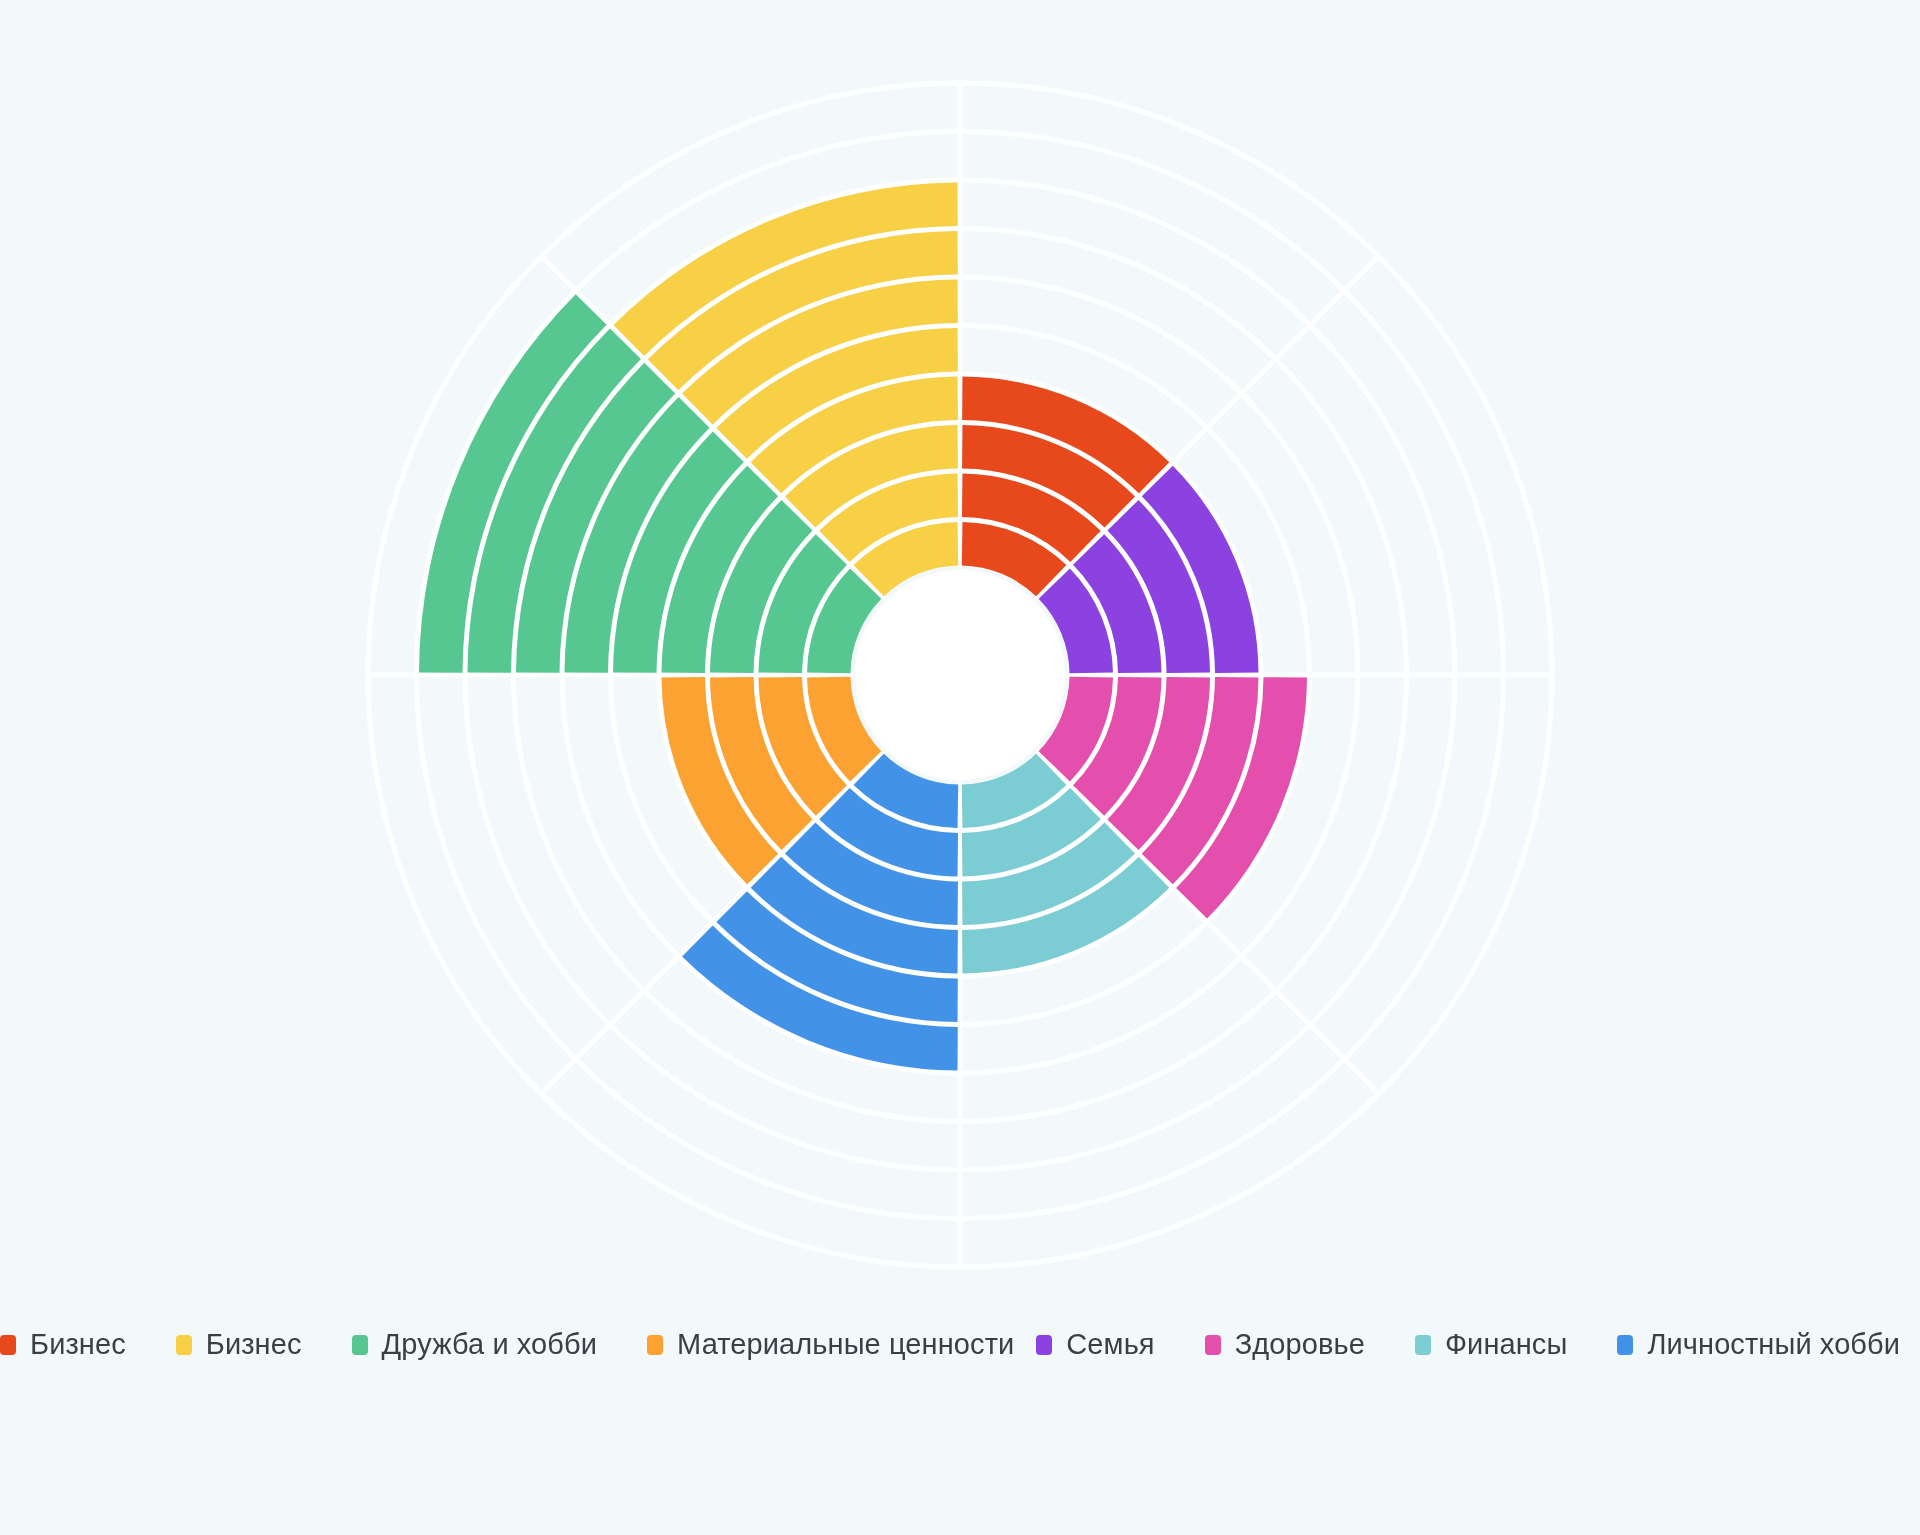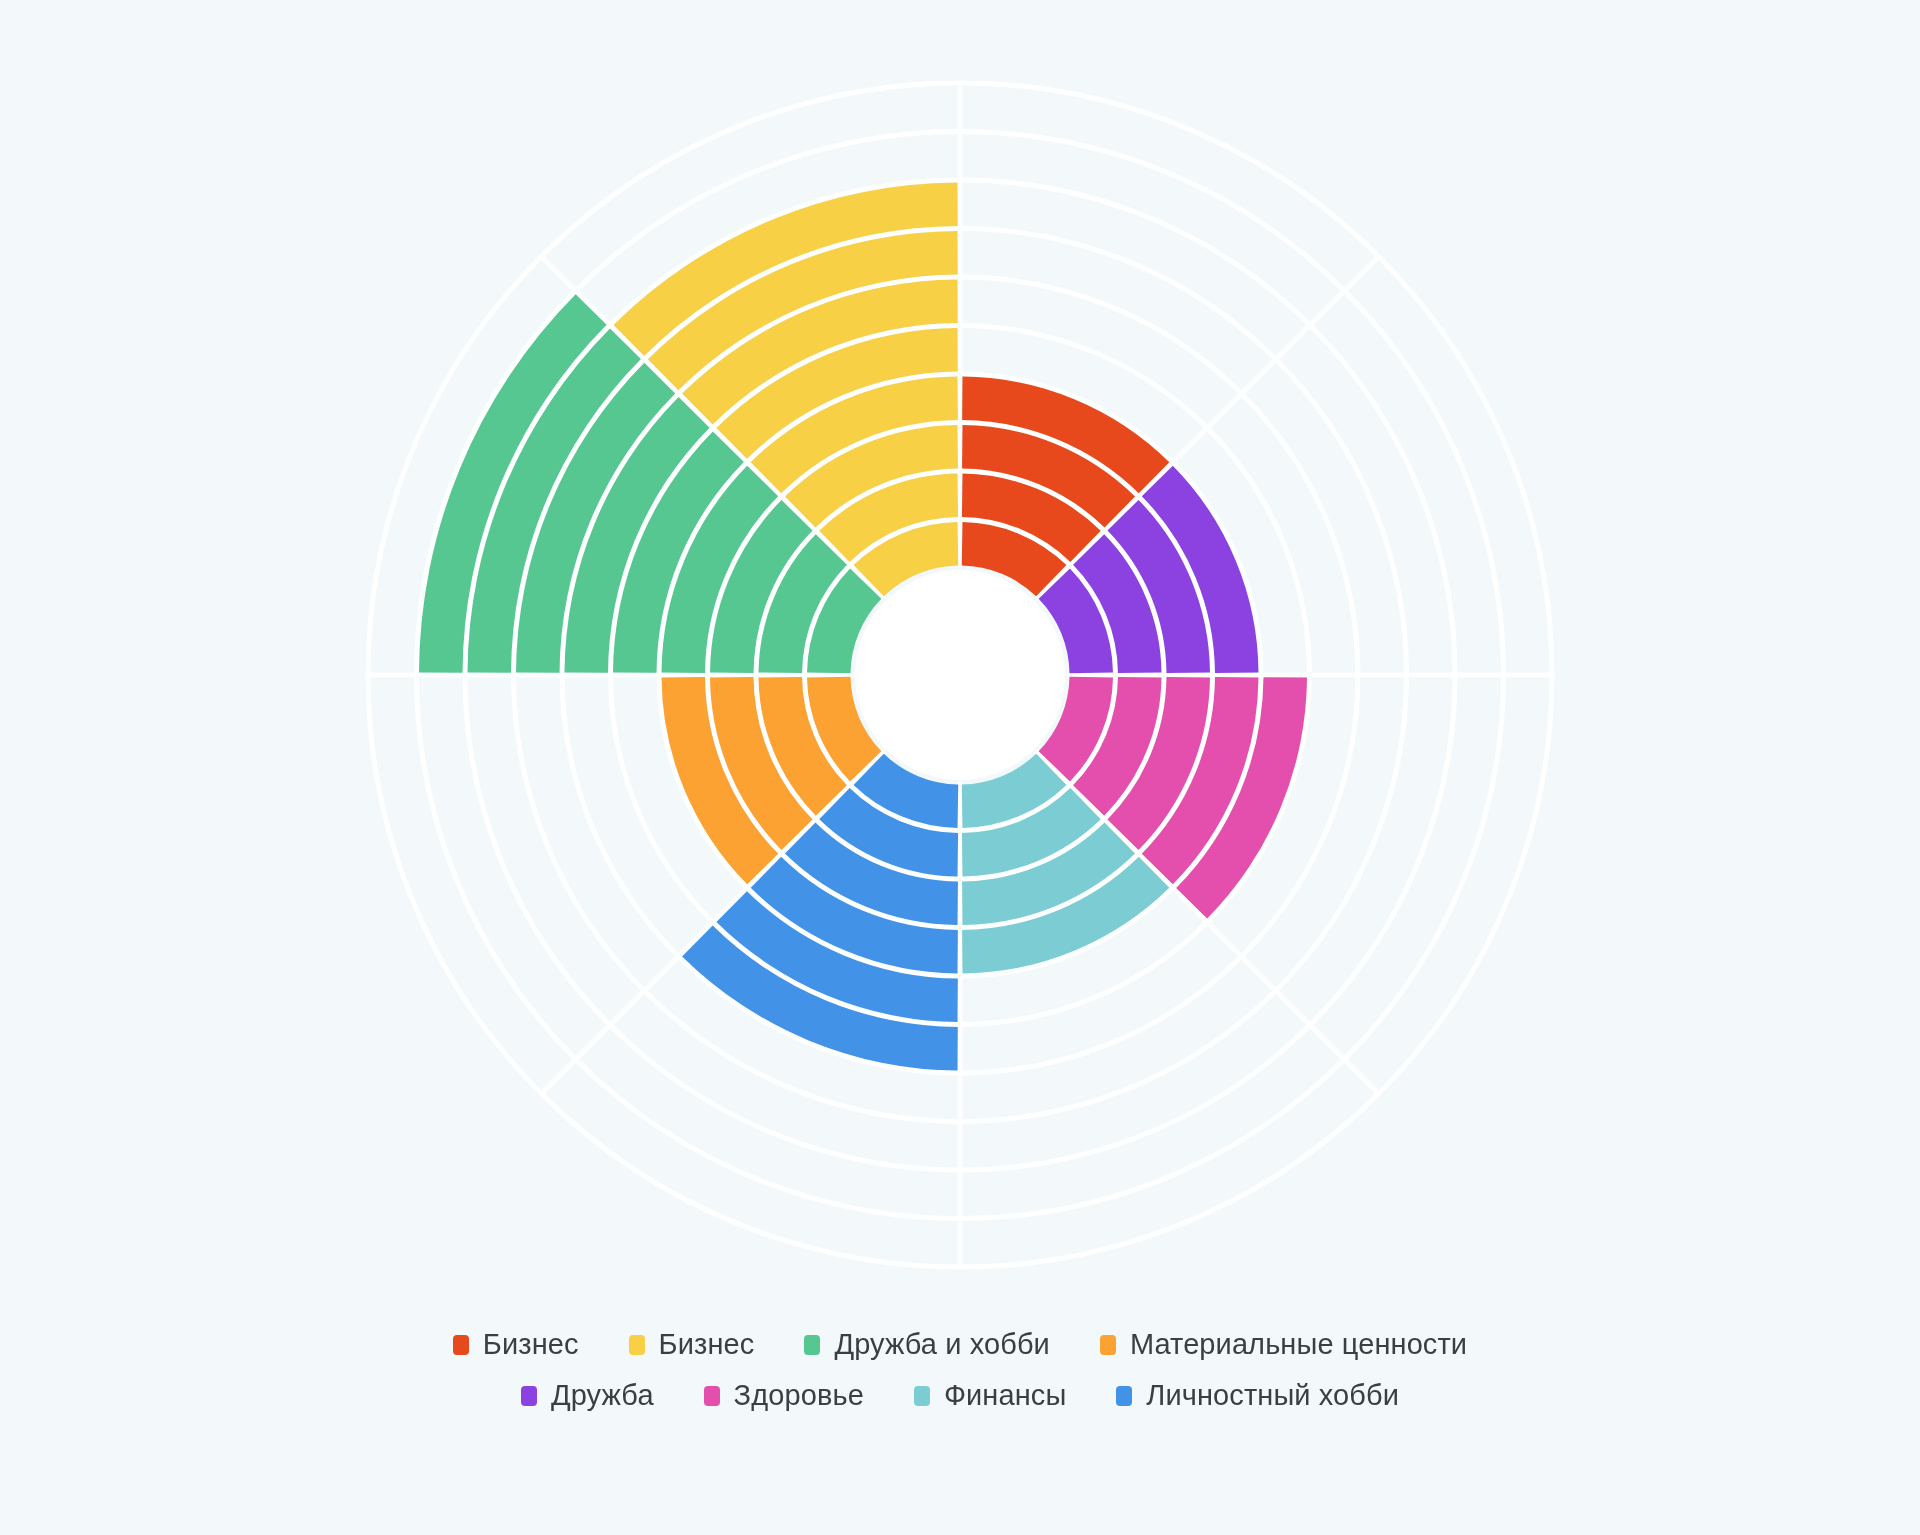--- a/index.html
+++ b/index.html
@@ -35,21 +35,20 @@
     width: 1920px;
     height: 1320px;
     display: block;
   }
   #legend {
     position: absolute;
     left: 0;
     top: 1330px;
     width: 1920px;
     display: flex;
-    flex-direction: column;
     align-items: center;
     gap: 22px;
   }
   .legend-row {
     display: flex;
     flex-direction: row;
     align-items: center;
     justify-content: center;
     gap: 50px;
   }
@@ -186,21 +185,21 @@
           <span class="legend-label">Дружба и хобби</span>
         </div>
         <div class="legend-item">
           <span class="legend-swatch" style="background: rgb(251, 162, 50);"></span>
           <span class="legend-label">Материальные ценности</span>
         </div>
       </div>
     <div class="legend-row" id="legend-row-1">
         <div class="legend-item">
           <span class="legend-swatch" style="background: rgb(139, 66, 224);"></span>
-          <span class="legend-label">Дружба</span>
+          <span class="legend-label">Семья</span>
         </div>
         <div class="legend-item">
           <span class="legend-swatch" style="background: rgb(228, 78, 172);"></span>
           <span class="legend-label">Здоровье</span>
         </div>
         <div class="legend-item">
           <span class="legend-swatch" style="background: rgb(124, 205, 211);"></span>
           <span class="legend-label">Финансы</span>
         </div>
         <div class="legend-item">

